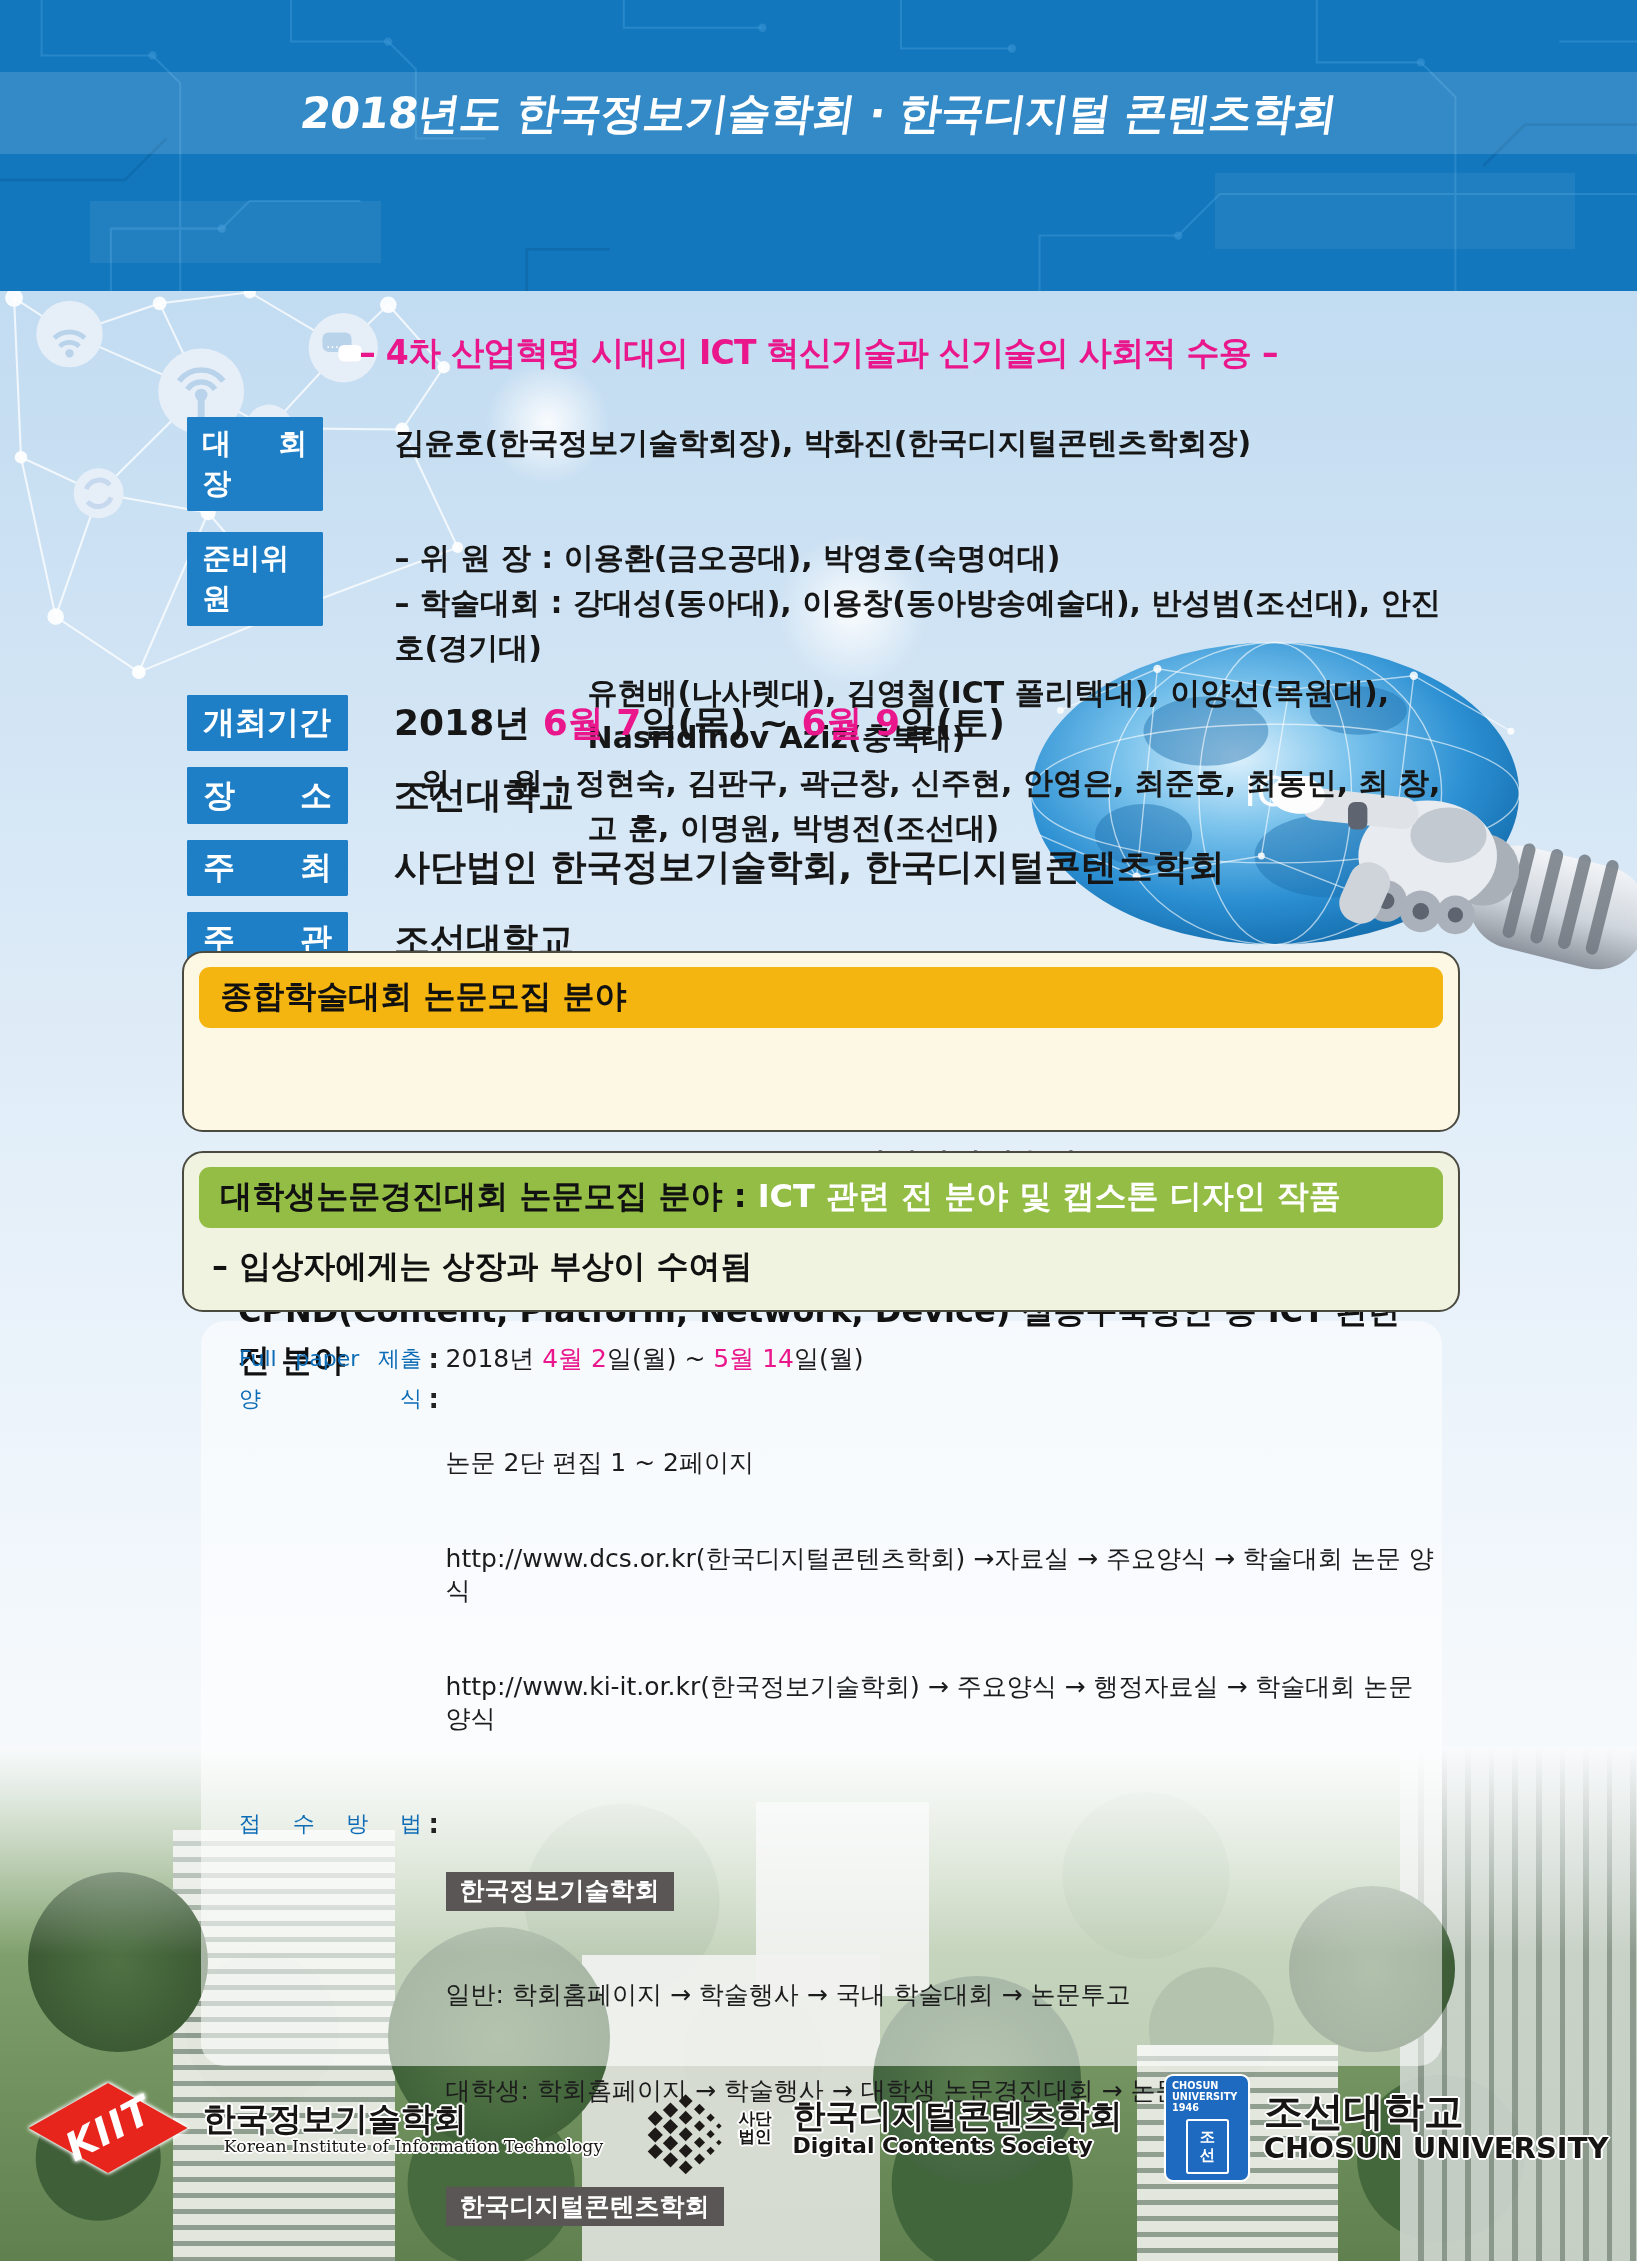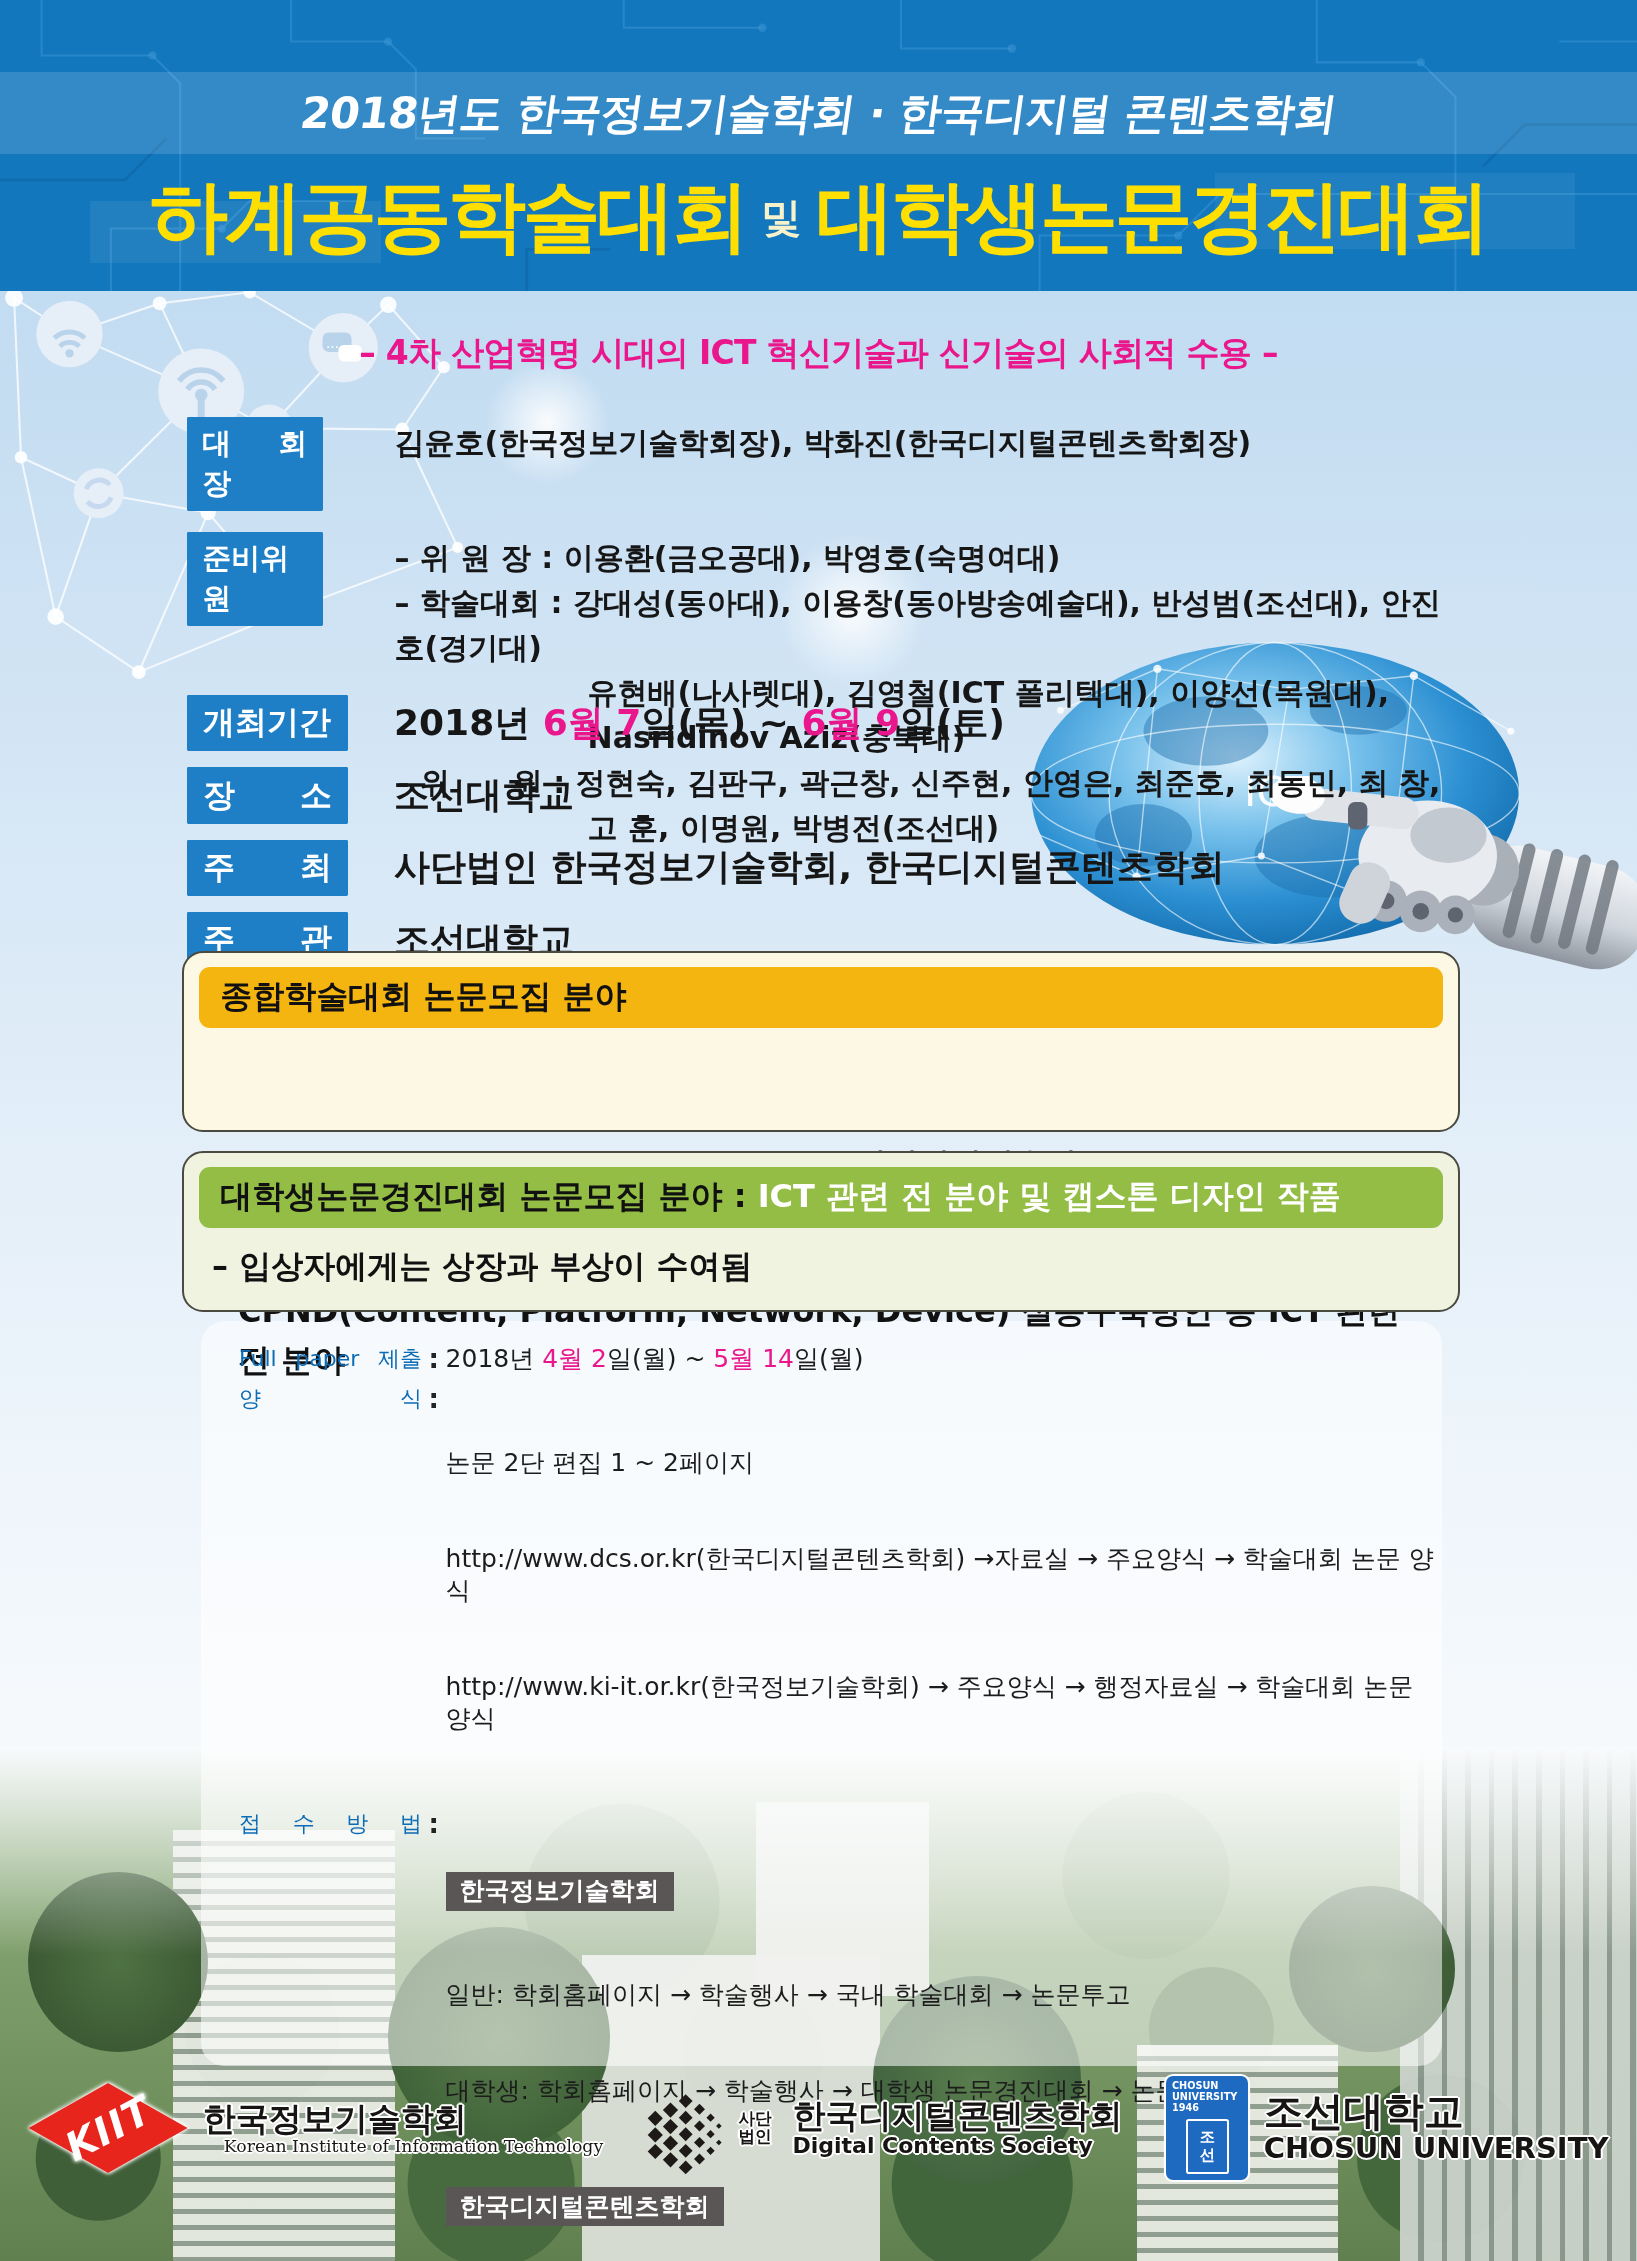--- a/index.html
+++ b/index.html
@@ -214,23 +214,20 @@
       <g stroke="#0d5f9d" stroke-width="4" fill="none" opacity="0.45">
         <path d="M0 260 L180 260 L240 200"></path>
         <path d="M2362 180 L2200 180 L2140 240"></path>
         <path d="M760 420 L760 360 L880 360"></path>
       </g>
     </svg>
     <div class="hdr-band"></div>
     <div class="hdr-band2"></div>
     <div class="hdr-band3"></div>
     <div class="hdr-top">2018년도 한국정보기술학회 · 한국디지털 콘텐츠학회</div>
-    <div class="hdr-title">
-      <span>하계공동학술대회</span><span class="mid">및</span><span>대학생논문경진대회</span>
-    </div>
   </div>
 
   <div class="subtitle">– 4차 산업혁명 시대의 ICT 혁신기술과 신기술의 사회적 수용 –</div>
 
   <svg class="globe-art" width="639" height="347" viewBox="0 0 922 500">
     <defs>
       <radialGradient id="gsph" cx="42%" cy="38%" r="68%">
         <stop offset="0%" stop-color="#ddf1fc"></stop>
         <stop offset="35%" stop-color="#79c2ec"></stop>
         <stop offset="70%" stop-color="#2b8fd2"></stop>

